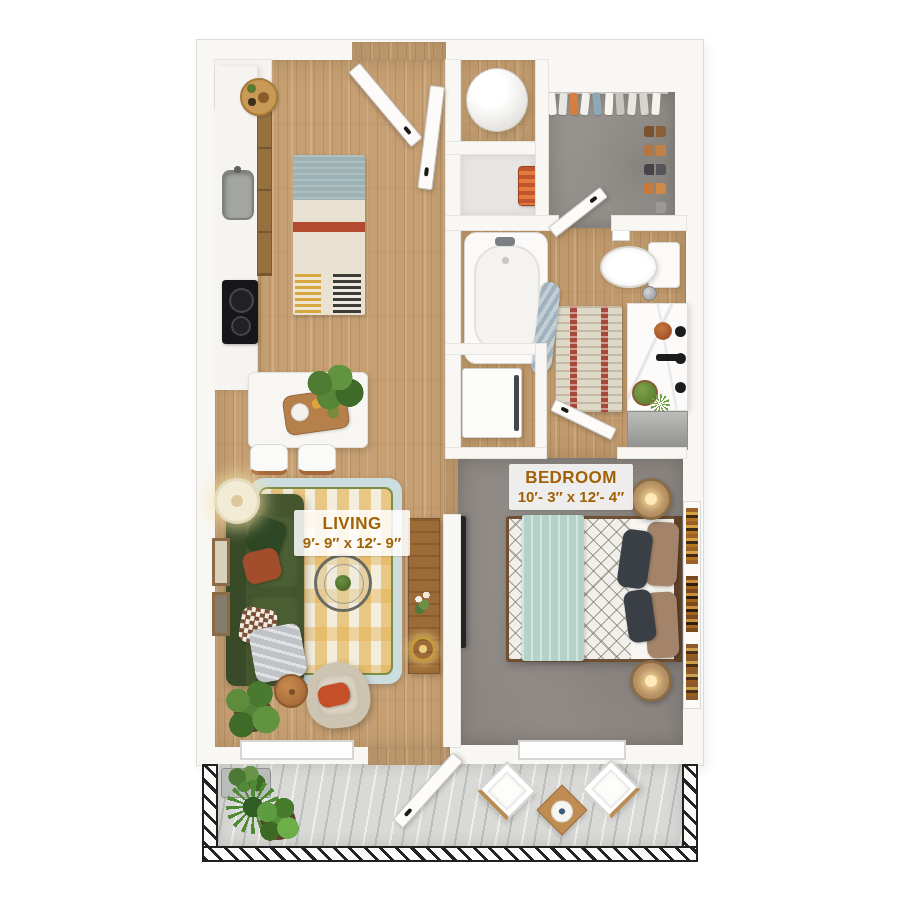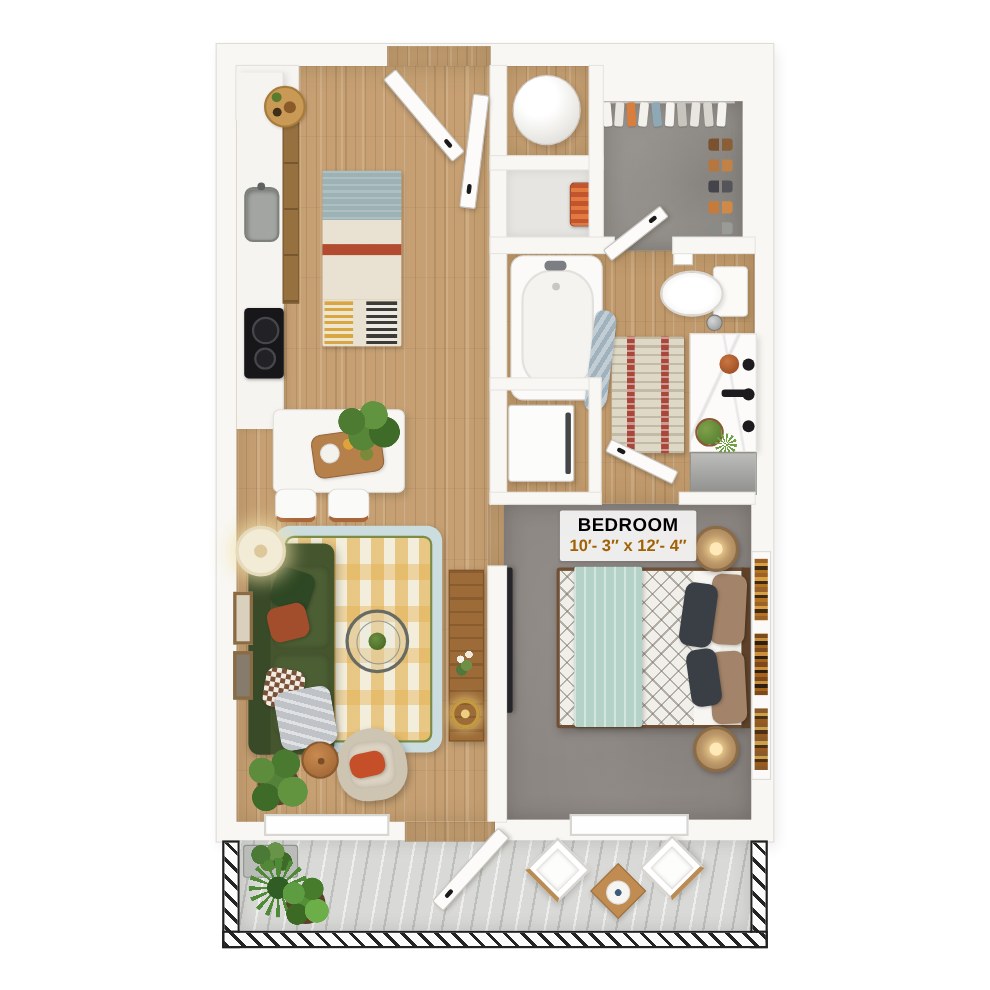--- a/index.html
+++ b/index.html
@@ -23,21 +23,21 @@
       radial-gradient(ellipse at 45% 80%, rgba(255,255,255,.05), rgba(0,0,0,0) 60%);
     box-shadow:inset 0 0 20px rgba(40,35,30,.28);}
   .hatch{position:absolute;background:repeating-linear-gradient(45deg,#242424 0 3px,#fbfbfa 3px 11px);
          border:2px solid #202020;box-sizing:border-box;}
   .balconyfloor{background-color:#d9dad7;
     background-image:repeating-linear-gradient(100deg, rgba(255,255,255,.55) 0 2px, rgba(0,0,0,0) 2px 12px,
       rgba(128,130,126,.30) 12px 14px, rgba(0,0,0,0) 14px 26px);
     box-shadow:inset 0 0 16px rgba(60,60,58,.18);}
   .lbl{position:absolute;background:rgba(255,255,255,.85);border-radius:2px;text-align:center;
        padding:4px 6px;box-shadow:0 1px 2px rgba(0,0,0,.12);z-index:40;}
-  .lbl .t1{font-size:17px;font-weight:700;color:#000000;letter-spacing:.4px;line-height:1.15;}
+  .lbl .t1{font-size:17px;font-weight:700;color:#a16207;letter-spacing:.4px;line-height:1.15;}
   .lbl .t2{font-size:15px;font-weight:600;color:#a16207;line-height:1.2;}
   .pillow{position:absolute;border-radius:9px;box-shadow:1px 1px 3px rgba(0,0,0,.25);}
   .shirt{position:absolute;width:8px;height:22px;border-radius:2px;top:3px;box-shadow:0 1px 1px rgba(0,0,0,.15);}
   .shoe{width:22px;height:11px;border-radius:3px;margin-bottom:8px;}
 </style>
 </head>
 <body>
 
 <div class="canvas">
 
@@ -344,14 +344,18 @@
   </div>
 
   <div class="door" style="left:368px;top:750px;width:88px;height:12px;z-index:20;transform:rotate(-48deg);transform-origin:right center;">
     <div class="abs" style="left:10px;top:4px;width:9px;height:4px;background:#1a1a1a;border-radius:2px;"></div>
   </div>
 
   <div class="lbl" style="left:509px;top:464px;width:112px;">
     <div class="t1">BEDROOM</div>
     <div class="t2">10′- 3″ x 12′- 4″</div>
   </div>
+  <div class="lbl" style="left:294px;top:510px;width:104px;">
+    <div class="t1">LIVING</div>
+    <div class="t2">9′- 9″ x 12′- 9″</div>
+  </div>
 
 </div>
 
 </body></html>

